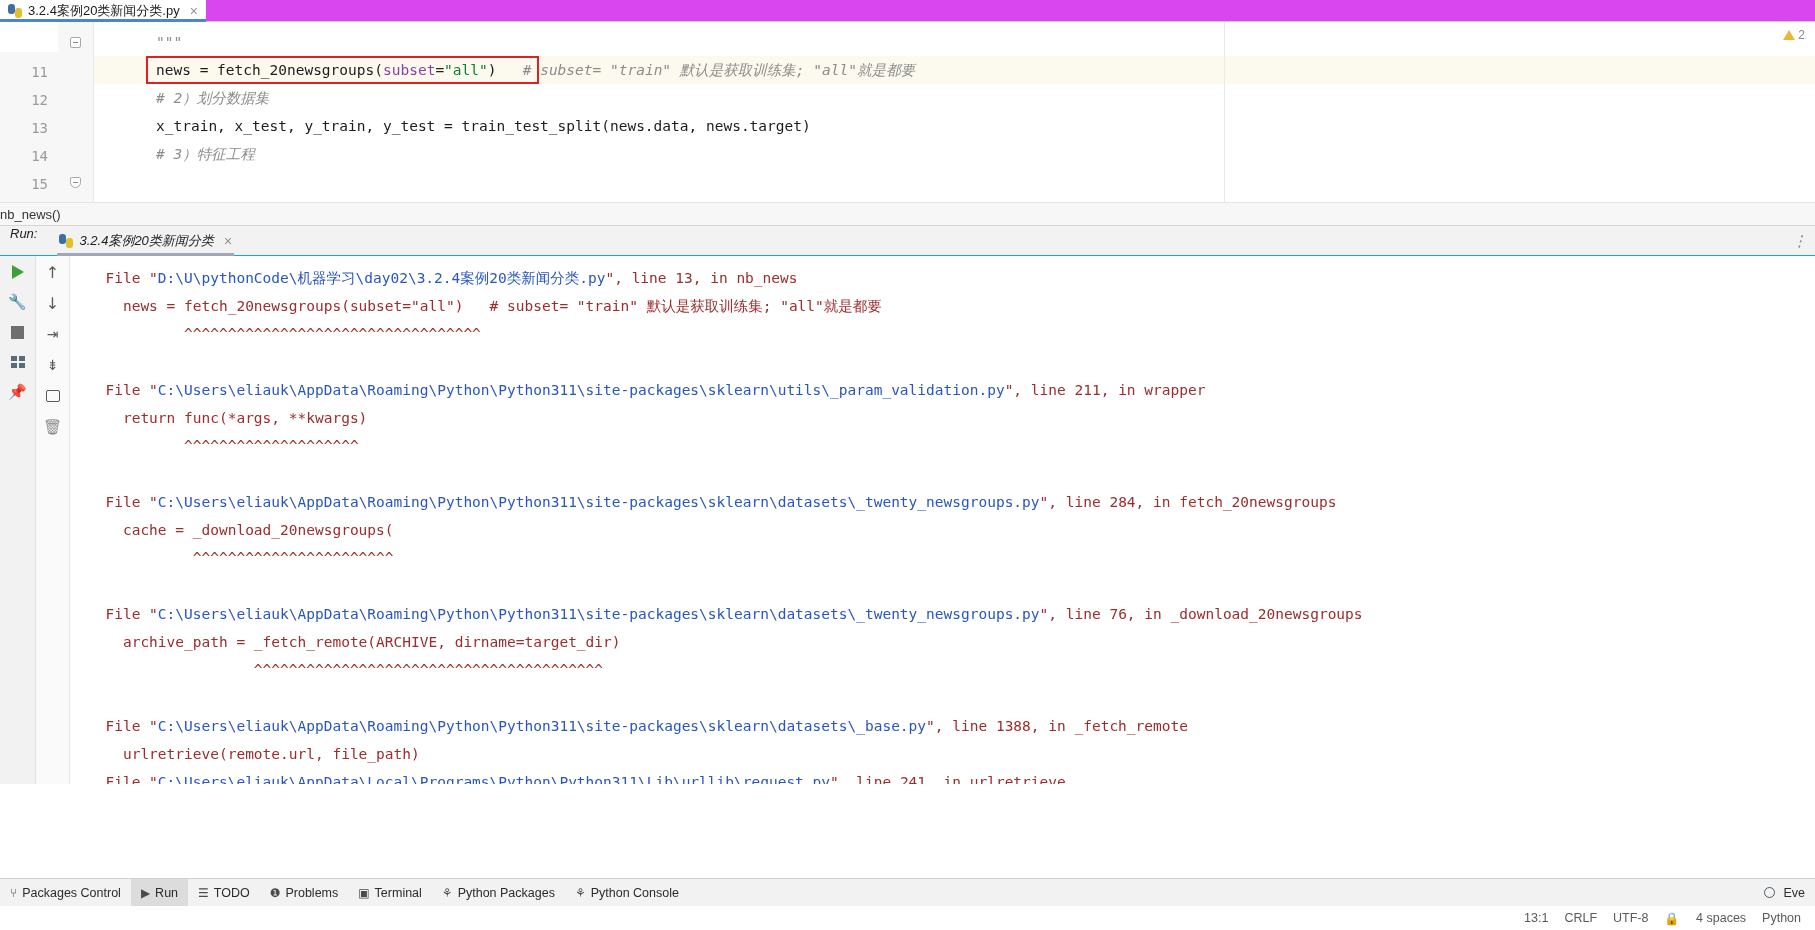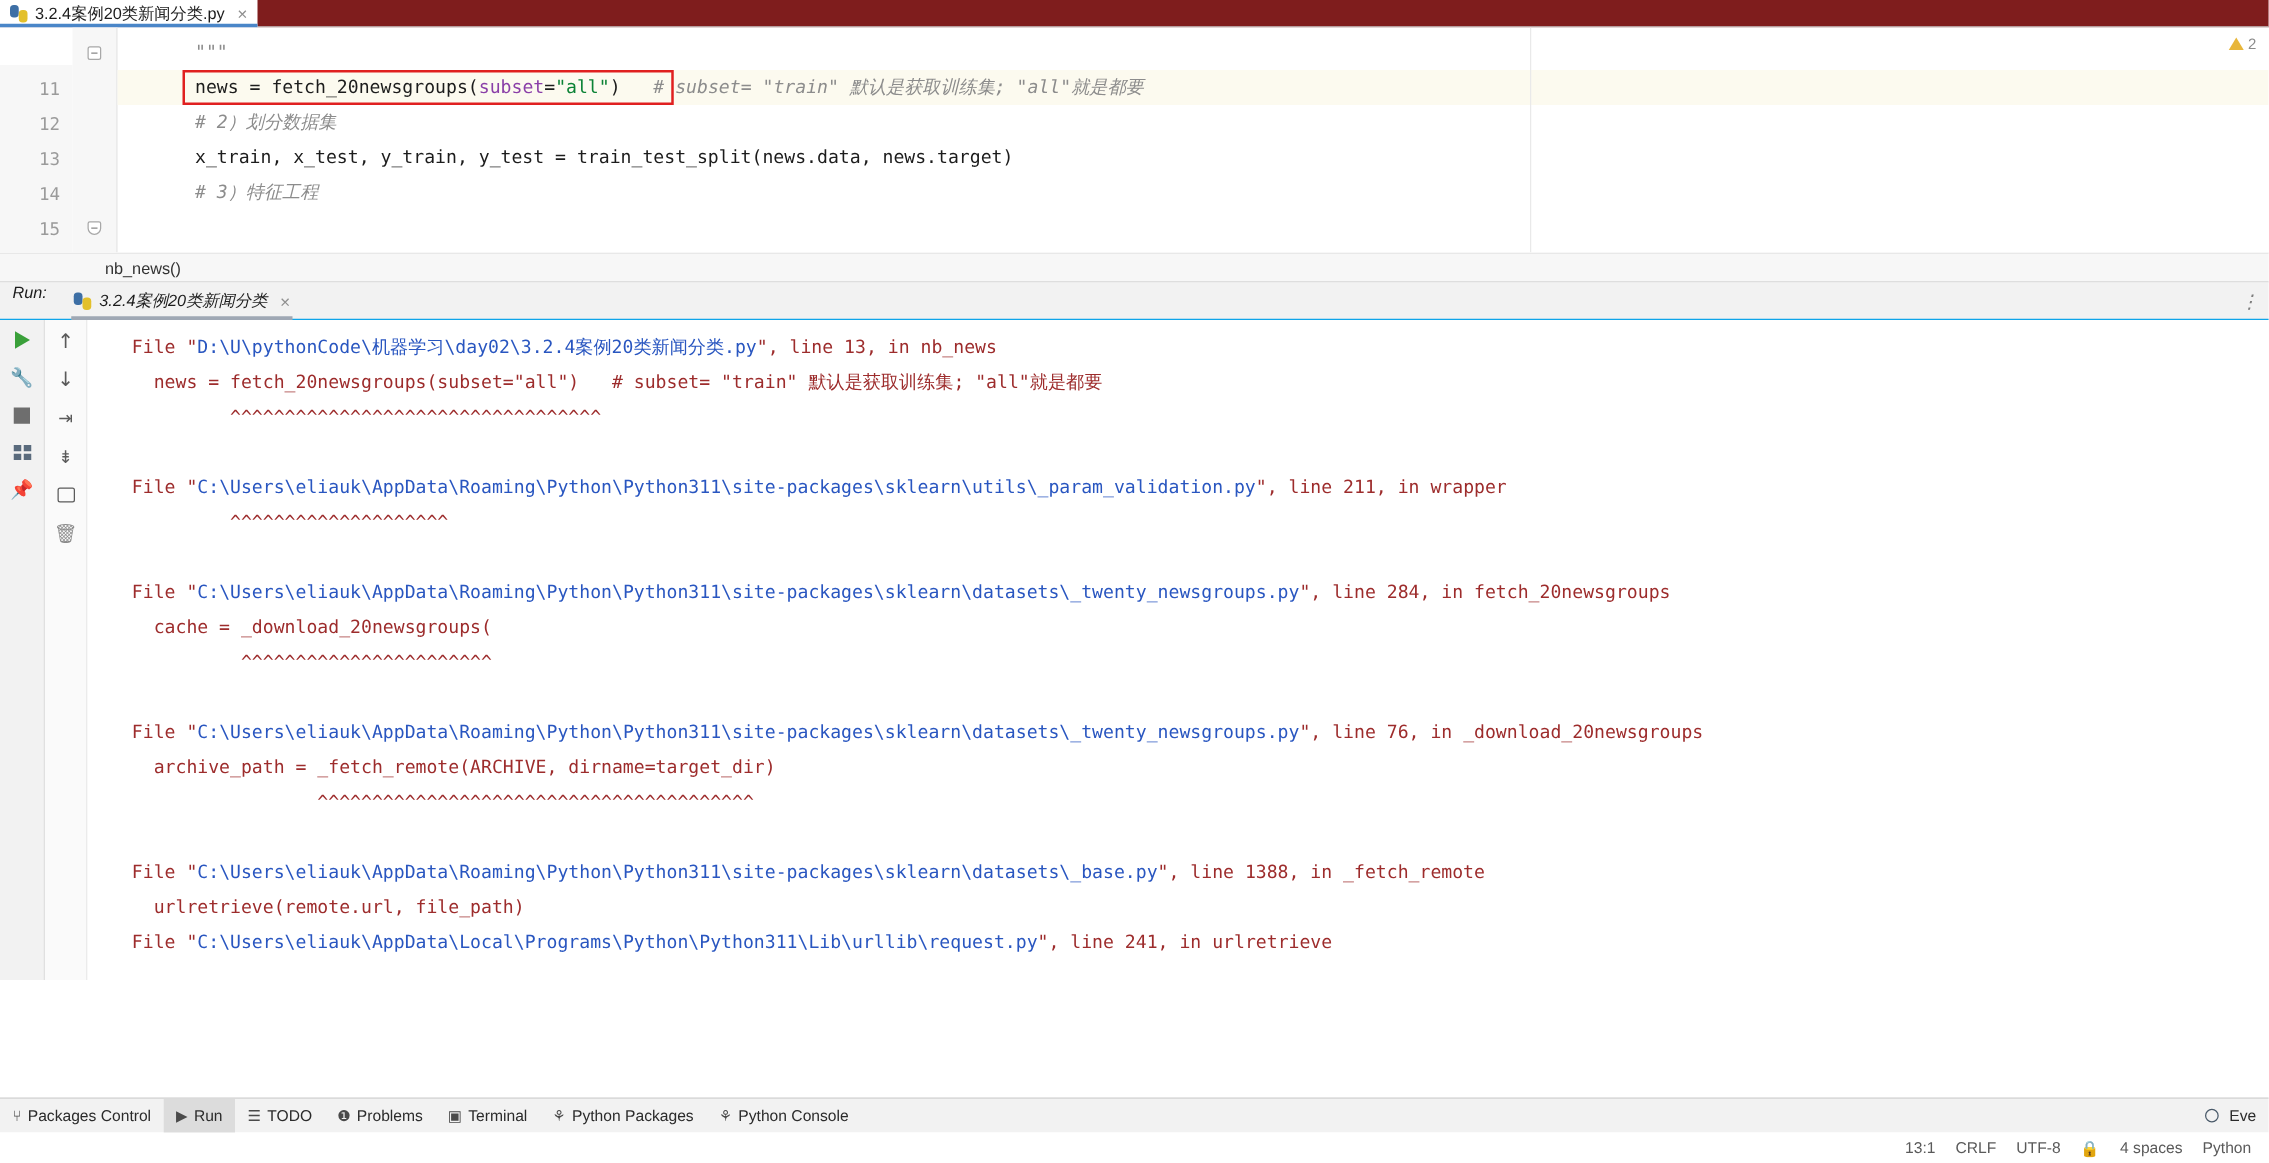--- a/index.html
+++ b/index.html
@@ -6,21 +6,21 @@
   html, body {
     width: 1815px; height: 930px;
     background: #ffffff;
     font-family: "Liberation Sans", sans-serif;
     overflow: hidden;
   }
   .app { position: relative; width: 1815px; height: 930px; background: #fff; }
 
   
   .tabbar {
-    height: 22px; background: #7f1d1d;
+    height: 22px; background: #d946ef;
     border-bottom: 1px solid #c9c9c9;
     display: flex; align-items: flex-start;
     position: relative;
   }
   .tab {
     height: 22px; display: flex; align-items: center; gap: 6px;
     padding: 0 8px 0 8px; background: #ffffff;
     font-size: 13px; color: #1c1c1c; position: relative;
   }
   .tab .tab-underline {
@@ -94,21 +94,21 @@
     position: absolute; right: 10px; top: 6px; display: flex; align-items: center; gap: 3px;
     font-size: 12px; color: #8a8a8a;
   }
   .warn-tri {
     width: 0; height: 0; border-left: 6px solid transparent; border-right: 6px solid transparent;
     border-bottom: 10px solid #e8b63a;
   }
   .breadcrumbs {
     height: 24px; background: #f7f7f7; border-top: 1px solid #e4e4e4;
     border-bottom: 1px solid #d6d6d6; display: flex; align-items: center;
-    padding-left: 84px; font-size: 13px; color: #333; text-align: right;
+    font-size: 13px; color: #333; text-align: right;
   }
 
   
   .runbar {
     height: 30px; background: #f2f2f2; border-bottom: 1px solid #0ea5e9;
     display: flex; align-items: flex-start; position: relative; font-style: italic;
   }
   .runbar .runlabel { font-size: 13px; color: #1c1c1c; margin-left: 10px; margin-right: 16px; }
   .runtab {
     display: flex; align-items: center; gap: 6px; font-size: 13px; color: #1c1c1c;
@@ -283,20 +283,21 @@
       <span class="tb-ico">
           <span class="ico-trash">🗑</span>
         </span>
     </div>
     <div class="console" id="console">
       <div class="cl"><span class="c-red">  File "</span><span class="c-link">D:\U\pythonCode\机器学习\day02\3.2.4案例20类新闻分类.py</span><span class="c-red">", line 13, in nb_news</span></div>
         <div class="cl"><span class="c-red">    news = fetch_20newsgroups(subset="all")   # subset= "train" 默认是获取训练集; "all"就是都要</span></div>
         <div class="cl"><span class="c-red">           ^^^^^^^^^^^^^^^^^^^^^^^^^^^^^^^^^^</span></div>
         <div class="cl">&nbsp;</div>
         <div class="cl"><span class="c-red">  File "</span><span class="c-link">C:\Users\eliauk\AppData\Roaming\Python\Python311\site-packages\sklearn\utils\_param_validation.py</span><span class="c-red">", line 211, in wrapper</span></div>
+        <div class="cl"><span class="c-red">    return func(*args, **kwargs)</span></div>
         <div class="cl"><span class="c-red">           ^^^^^^^^^^^^^^^^^^^^</span></div>
         <div class="cl">&nbsp;</div>
         <div class="cl"><span class="c-red">  File "</span><span class="c-link">C:\Users\eliauk\AppData\Roaming\Python\Python311\site-packages\sklearn\datasets\_twenty_newsgroups.py</span><span class="c-red">", line 284, in fetch_20newsgroups</span></div>
         <div class="cl"><span class="c-red">    cache = _download_20newsgroups(</span></div>
         <div class="cl"><span class="c-red">            ^^^^^^^^^^^^^^^^^^^^^^^</span></div>
         <div class="cl">&nbsp;</div>
         <div class="cl"><span class="c-red">  File "</span><span class="c-link">C:\Users\eliauk\AppData\Roaming\Python\Python311\site-packages\sklearn\datasets\_twenty_newsgroups.py</span><span class="c-red">", line 76, in _download_20newsgroups</span></div>
         <div class="cl"><span class="c-red">    archive_path = _fetch_remote(ARCHIVE, dirname=target_dir)</span></div>
         <div class="cl"><span class="c-red">                   ^^^^^^^^^^^^^^^^^^^^^^^^^^^^^^^^^^^^^^^^</span></div>
         <div class="cl">&nbsp;</div>

